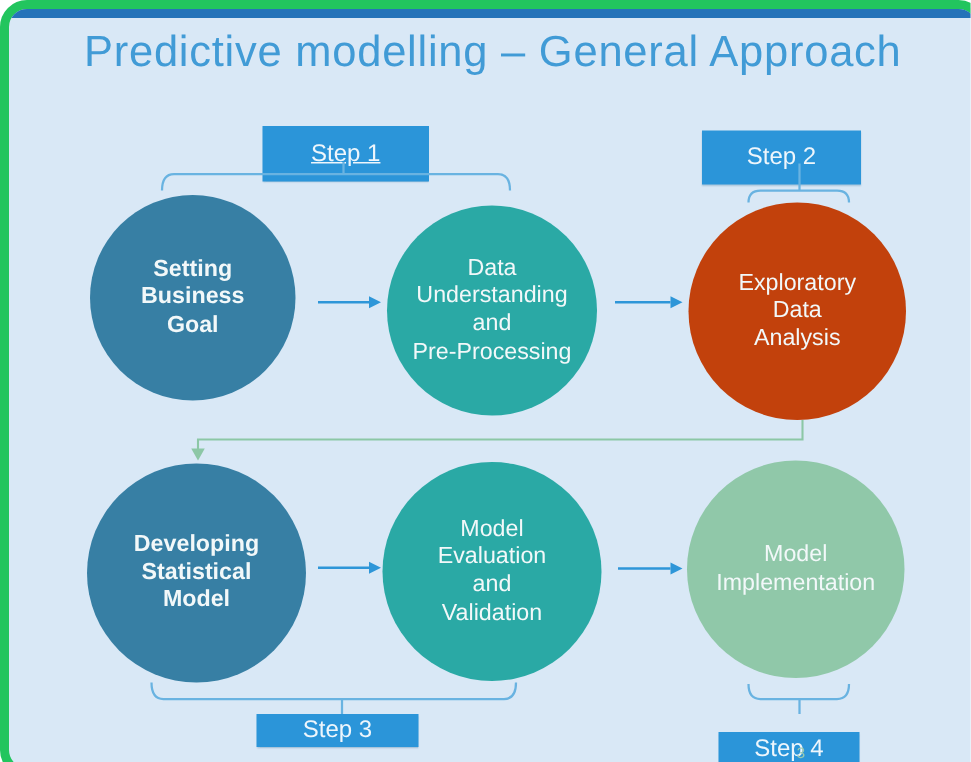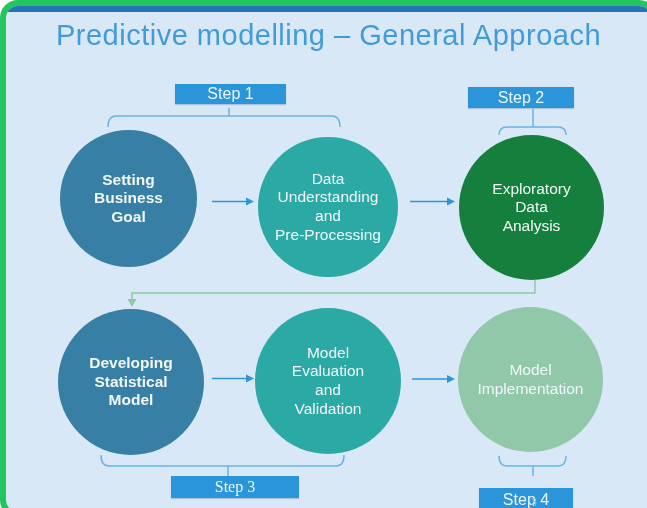--- a/index.html
+++ b/index.html
@@ -18,23 +18,23 @@
     position:absolute; left:0; top:13px; width:100%;
     text-align:center; font-size:29px; font-weight:300;
     color:#419bd6; letter-spacing:0.5px;
   }
   .stepbox {
     position:absolute; background:#2b95d9; color:#eef6fc;
     text-align:center; font-size:16px;
     display:flex; align-items:center; justify-content:center;
     box-shadow:0 1px 1px rgba(30,90,140,0.25);
   }
-  #step1 { left:169px; top:78px;  width:111px; height:20px; }
-  #step2 { left:462px; top:81px;  width:106px; height:21px; }
-  #step3 { left:165px; top:470px; width:128px; height:22px;font-family:Liberation Serif, serif; }
+  #step1 { left:169px; top:78px;  width:111px; height:37px;text-decoration:underline; }
+  #step2 { left:462px; top:81px;  width:106px; height:36px; }
+  #step3 { left:165px; top:470px; width:108px; height:22px; }
   #step4 { left:473px; top:470px; width:94px; height:23px;margin-top:12px; }
 
   .circle {
     position:absolute; border-radius:50%;
     display:flex; align-items:center; justify-content:center;
     text-align:center; color:#f2f8f9; font-size:15.5px; line-height:1.2;
     white-space:pre-line;
   }
   #c1 { left:54px;  top:124px; width:137px; height:137px; }
   #c2 { left:252px; top:131px; width:140px; height:140px; }
@@ -99,21 +99,21 @@
     </g>
   </svg>
 
   <div class="circle" id="c1" style="background: rgb(55, 127, 164); font-weight: bold;">Setting
 Business
 Goal</div>
   <div class="circle" id="c2" style="background: rgb(42, 169, 165);">Data
 Understanding
 and
 Pre-Processing</div>
-  <div class="circle" id="c3" style="background: #15803d; text-align: center;">Exploratory
+  <div class="circle" id="c3" style="background: #c2410c; text-align: center;">Exploratory
 Data
 Analysis</div>
   <div class="circle" id="c4" style="background: rgb(55, 127, 164);">Developing
 Statistical
 Model</div>
   <div class="circle" id="c5" style="background: rgb(42, 169, 165);">Model
 Evaluation
 and
 Validation</div>
   <div class="circle" id="c6" style="background: rgb(144, 200, 169);">Model

